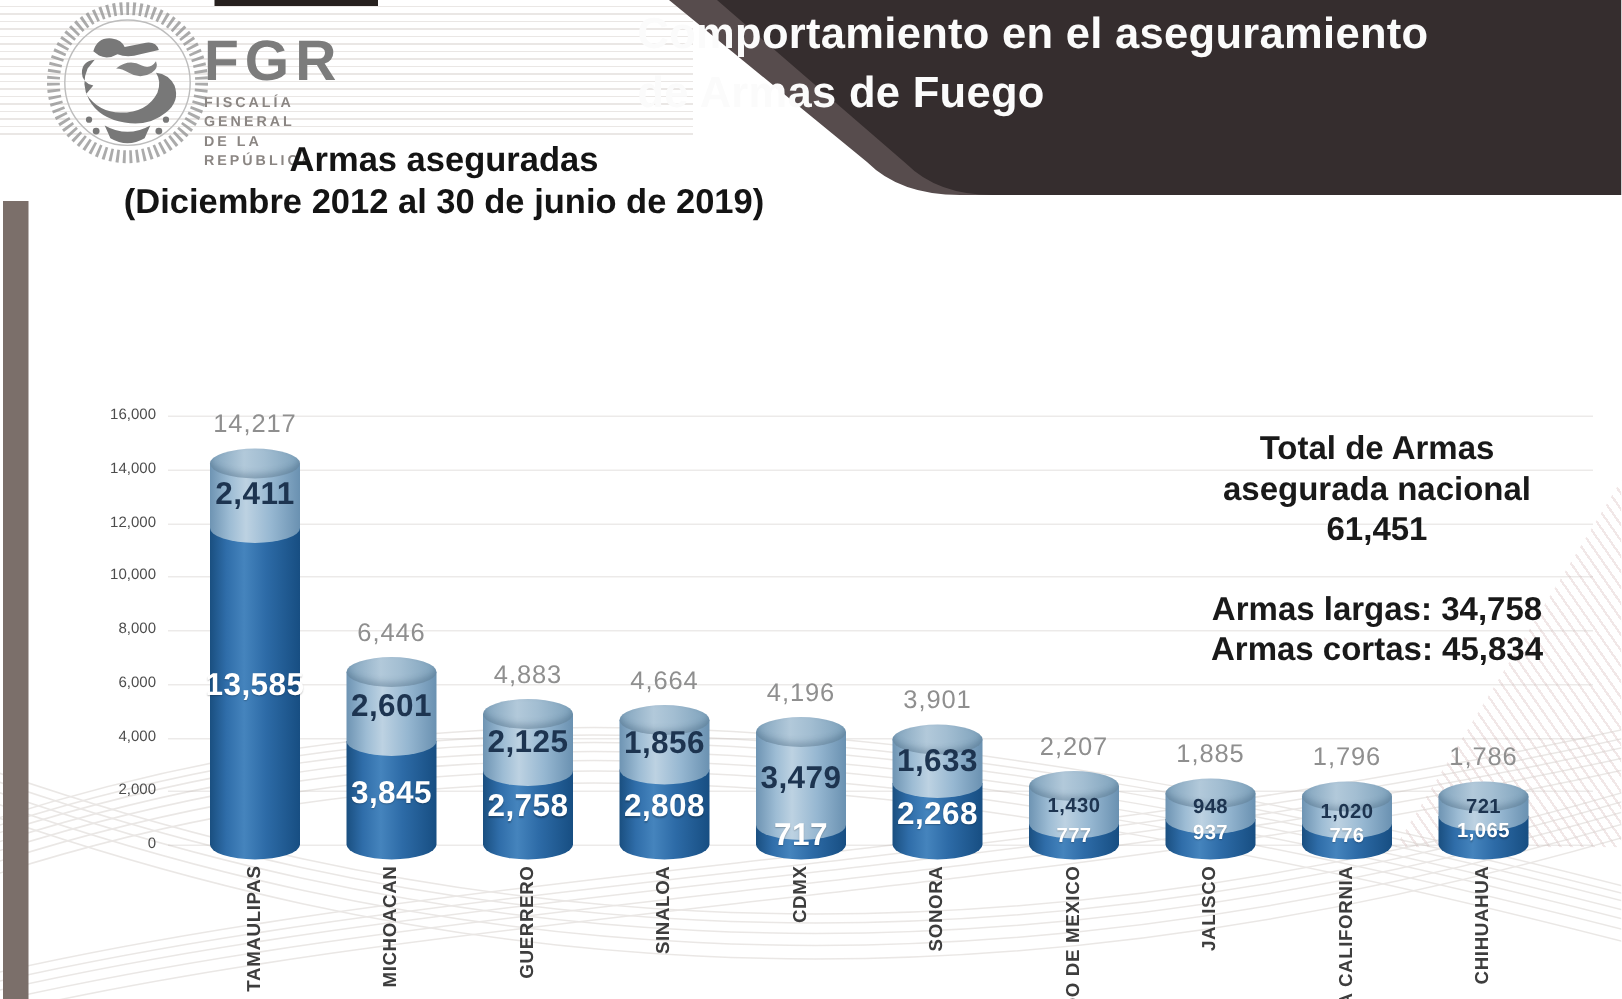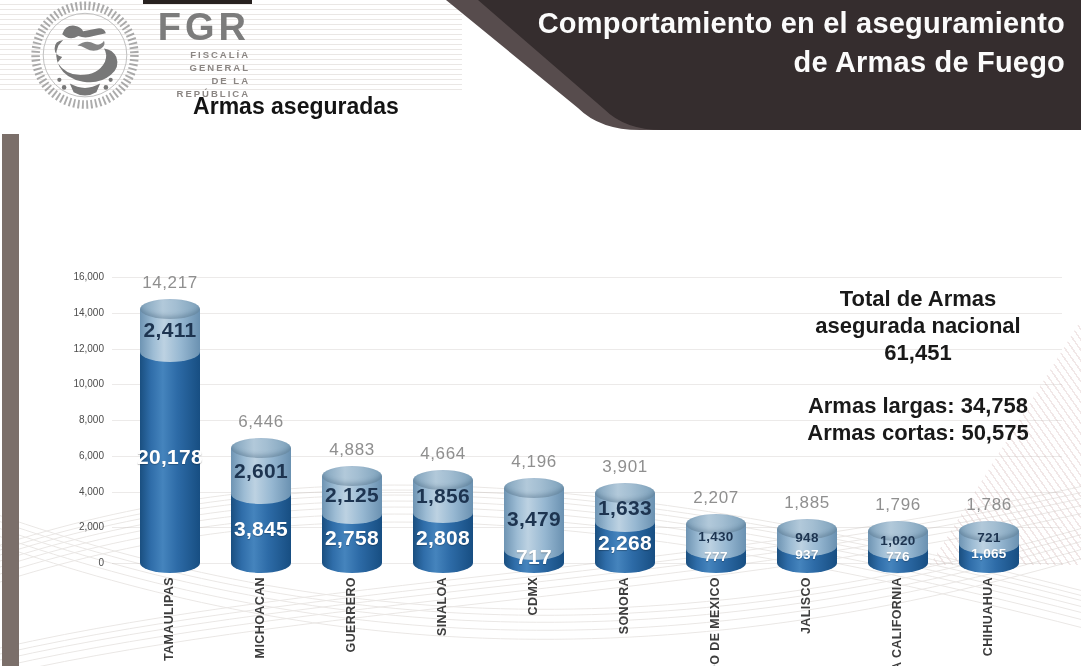--- a/index.html
+++ b/index.html
@@ -6,26 +6,26 @@
   body{
     width:1081px;height:666px;position:relative;overflow:hidden;background:#ffffff;
     font-family:"Liberation Sans", sans-serif;
   }
   
   .pinstripes{position:absolute;left:0;top:0;width:462px;height:92px;
     background:repeating-linear-gradient(180deg,#ffffff 0 4px,#eae7e5 4px 5px);z-index:1}
   .top-line{position:absolute;left:143px;top:0;width:109px;height:4px;background:#27211f;z-index:6}
   
   .emblem{position:absolute;left:26px;top:0;z-index:2}
-  .fgr-block{position:absolute;left:136px;top:6px;width:114px;text-align:right;z-index:2}
+  .fgr-block{position:absolute;left:136px;top:20px;width:114px;text-align:left;z-index:2}
   .fgr{font-size:38px;font-weight:bold;color:#7c7c7c;letter-spacing:4px;line-height:42px}
   .fgr-sub{font-size:9.5px;color:#8b8683;letter-spacing:2px;font-weight:bold;line-height:13px}
   
   .banner-svg{position:absolute;left:0;top:0;z-index:5}
-  .banner-text{position:absolute;right:16px;top:4px;width:640px;text-align:right;z-index:6;
+  .banner-text{position:absolute;right:16px;top:4px;width:640px;text-align:left;z-index:6;
     color:#fbfbfb;font-size:29px;font-weight:bold;line-height:39px;letter-spacing:.2px}
   
   .left-bar{position:absolute;left:2px;top:134px;width:17px;height:532px;background:#7b6f6a;z-index:4}
   
   .subtitle{position:absolute;left:58px;top:92px;width:476px;text-align:center;z-index:3;
     font-size:23px;font-weight:bold;color:#141414;line-height:28px}
   
   .chart-title{position:absolute;left:138px;top:194px;width:814px;text-align:center;z-index:3;
     font-size:24px;font-weight:bold;color:#5b5656;line-height:34px}
   
@@ -115,37 +115,38 @@
 </svg>
 <div class="banner-text">
   <div>Comportamiento en el aseguramiento</div>
   <div>de Armas de Fuego</div>
 </div>
 
 <div class="left-bar"></div>
 
 <div class="subtitle">
   <div>Armas aseguradas</div>
+  <div>(Diciembre 2012 al 30 de junio de 2019)</div>
 </div>
 
 <div class="chart-title">
 </div>
 
 <div class="stats">
   <div>Total de Armas</div>
   <div>asegurada nacional</div>
   <div>61,451</div>
   <div class="gap"></div>
   <div>
     <span>Armas largas:</span>
     <span>34,758</span>
   </div>
   <div>
     <span>Armas cortas:</span>
-    <span>50,575</span>
+    <span>45,834</span>
   </div>
 </div>
 
 <div id="chart">
     <div class="gridline" style="top: 563px;"></div>
     <div class="ytick" style="top: 557px;">0</div>
     <div class="gridline" style="top: 527.25px;"></div>
     <div class="ytick" style="top: 521.25px;">2,000</div>
     <div class="gridline" style="top: 491.5px;"></div>
     <div class="ytick" style="top: 485.5px;">4,000</div>
@@ -157,21 +158,21 @@
     <div class="ytick" style="top: 378.25px;">10,000</div>
     <div class="gridline" style="top: 348.5px;"></div>
     <div class="ytick" style="top: 342.5px;">12,000</div>
     <div class="gridline" style="top: 312.75px;"></div>
     <div class="ytick" style="top: 306.75px;">14,000</div>
     <div class="gridline" style="top: 277px;"></div>
     <div class="ytick" style="top: 271px;">16,000</div>
     <div class="seg dark" style="left: 140px; top: 351.968px; width: 60px; height: 221.032px;"></div>
     <div class="seg light" style="left: 140px; top: 308.871px; width: 60px; height: 53.0966px;"></div>
     <div class="cap" style="left: 140px; top: 298.871px; width: 60px; height: 20px;"></div>
-    <div class="vlab dark-lab" style="left: 140px; top: 351.968px; width: 60px; height: 211.032px;">20,178</div>
+    <div class="vlab dark-lab" style="left: 140px; top: 351.968px; width: 60px; height: 211.032px;">13,585</div>
     <div class="vlab light-lab" style="left: 140px; top: 308.871px; width: 60px; height: 43.0966px;">2,411</div>
     <div class="total" style="left: 125px; top: 272.871px; width: 90px;">14,217</div>
     <div class="xlab" style="left: 161px; top: 577px;">TAMAULIPAS</div>
     <div class="seg dark" style="left: 231px; top: 494.271px; width: 60px; height: 78.7294px;"></div>
     <div class="seg light" style="left: 231px; top: 447.778px; width: 60px; height: 56.4929px;"></div>
     <div class="cap" style="left: 231px; top: 437.778px; width: 60px; height: 20px;"></div>
     <div class="vlab dark-lab" style="left: 231px; top: 494.271px; width: 60px; height: 68.7294px;">3,845</div>
     <div class="vlab light-lab" style="left: 231px; top: 447.778px; width: 60px; height: 46.4929px;">2,601</div>
     <div class="total" style="left: 216px; top: 411.778px; width: 90px;">6,446</div>
     <div class="xlab" style="left: 252px; top: 577px;">MICHOACAN</div>

